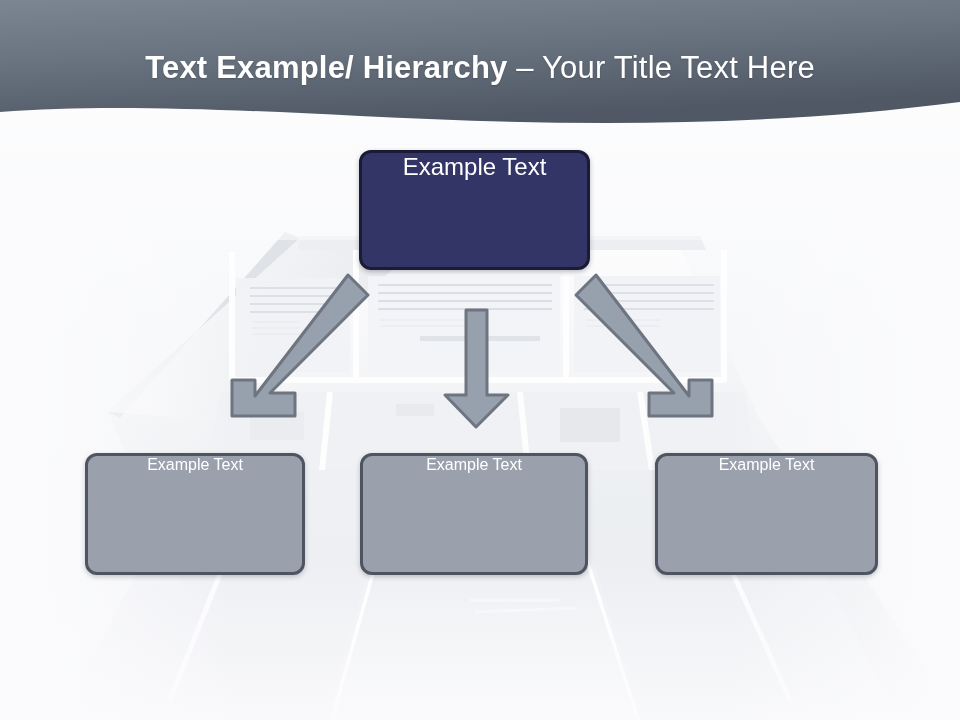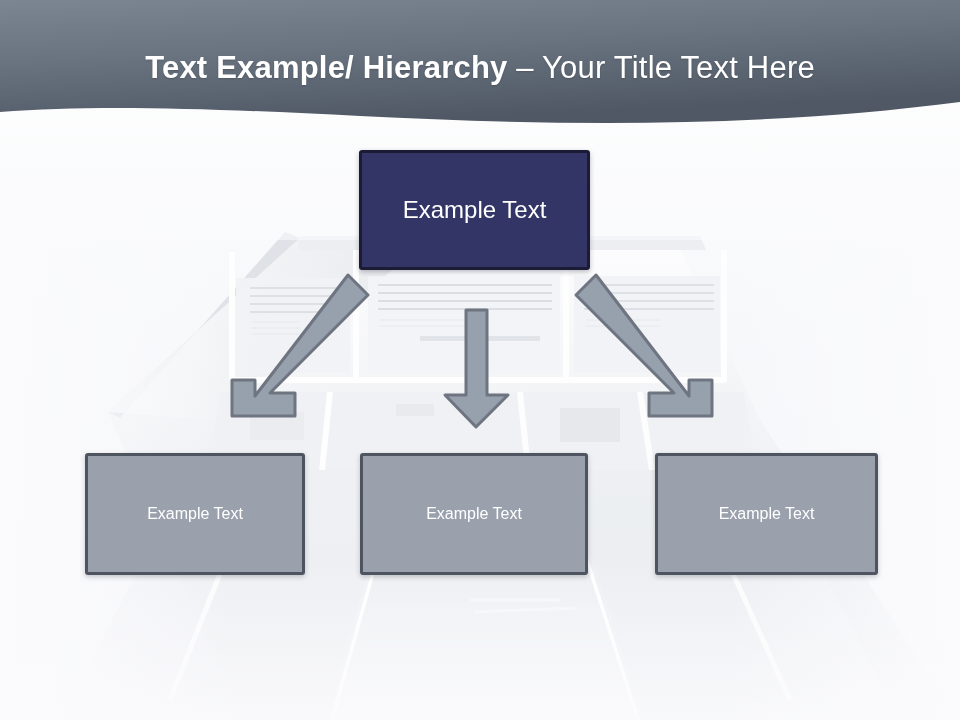--- a/index.html
+++ b/index.html
@@ -32,25 +32,25 @@
   }
   #title .bold{font-weight:bold;}
   #title .reg{font-weight:normal;}
 
   
   #arrows{position:absolute;left:0;top:0;width:960px;height:720px;}
 
   
   .node{
     position:absolute;
-    display:flex;align-items:center;justify-content:center;
+    display:flex;justify-content:center;
     box-sizing:border-box;
     text-align:center;
     color:#ffffff;
-    border-radius:3px;
+    border-radius:12px;
   }
   #node-top{
     left:359px;top:150px;width:231px;height:120px;
     background:#333567;
     border:3px solid #1b1b36;
     font-size:24px;
     box-shadow:0 2px 5px rgba(40,40,60,.30);
   }
   .node-child{
     top:453px;height:122px;

